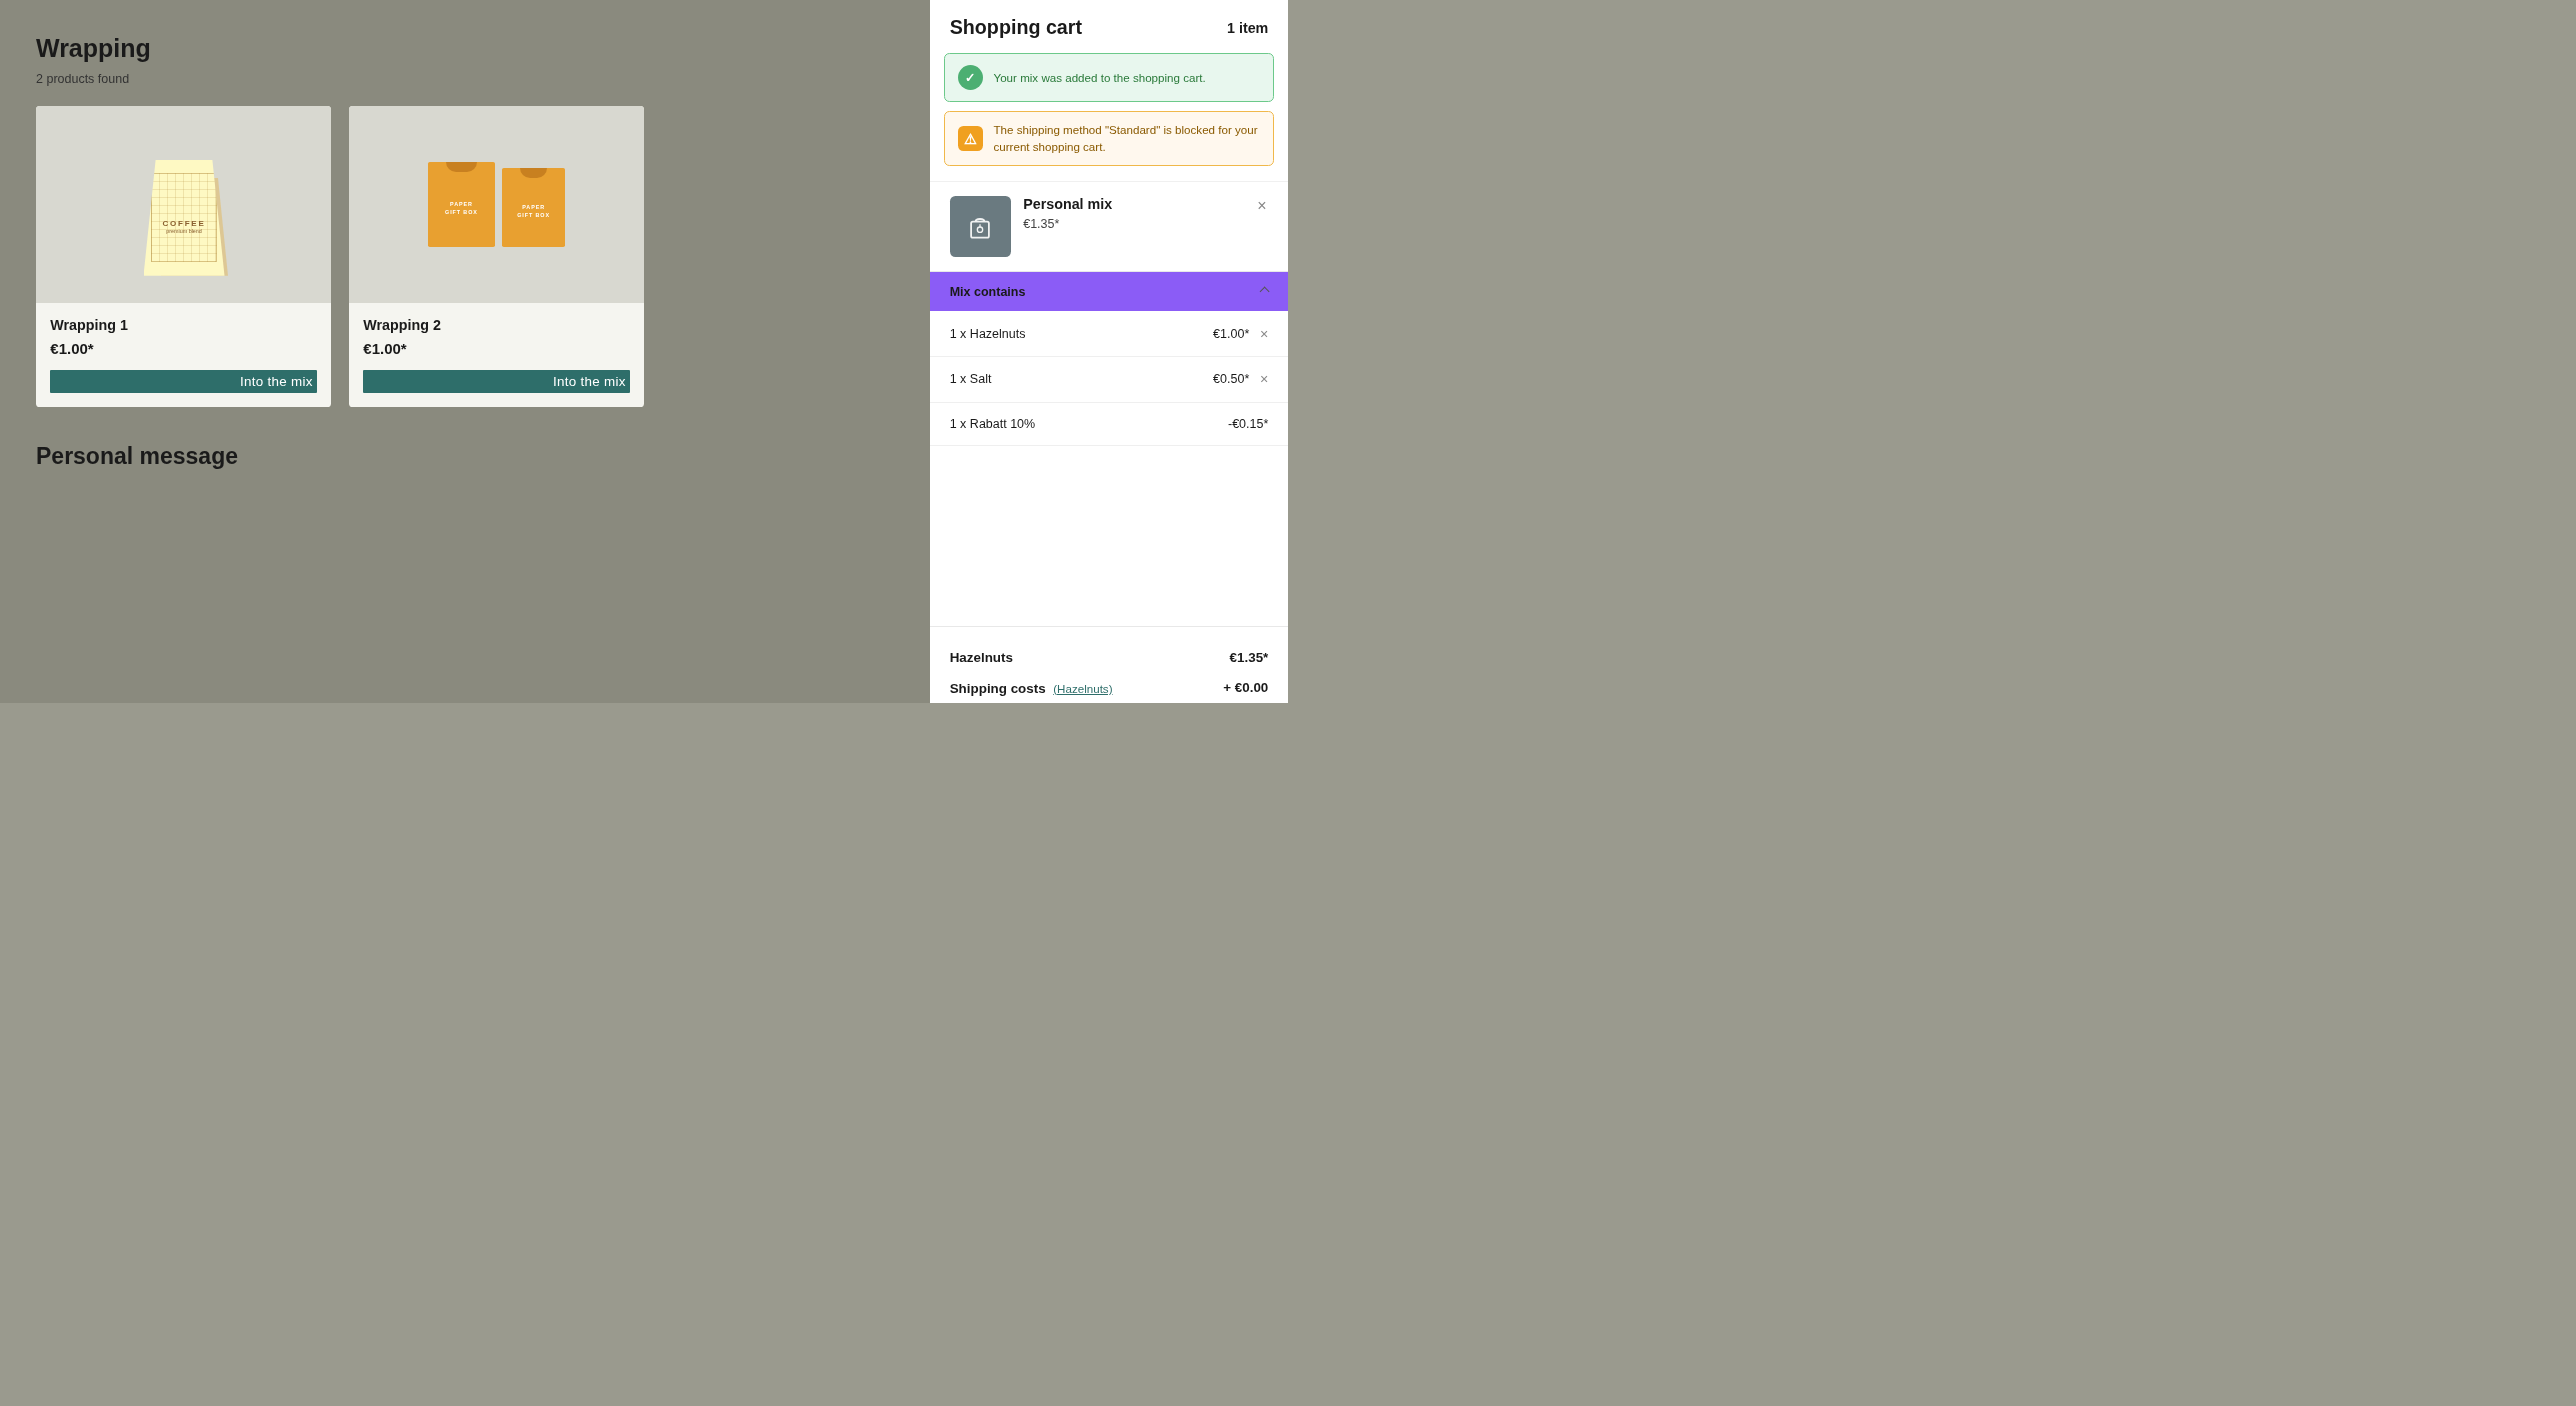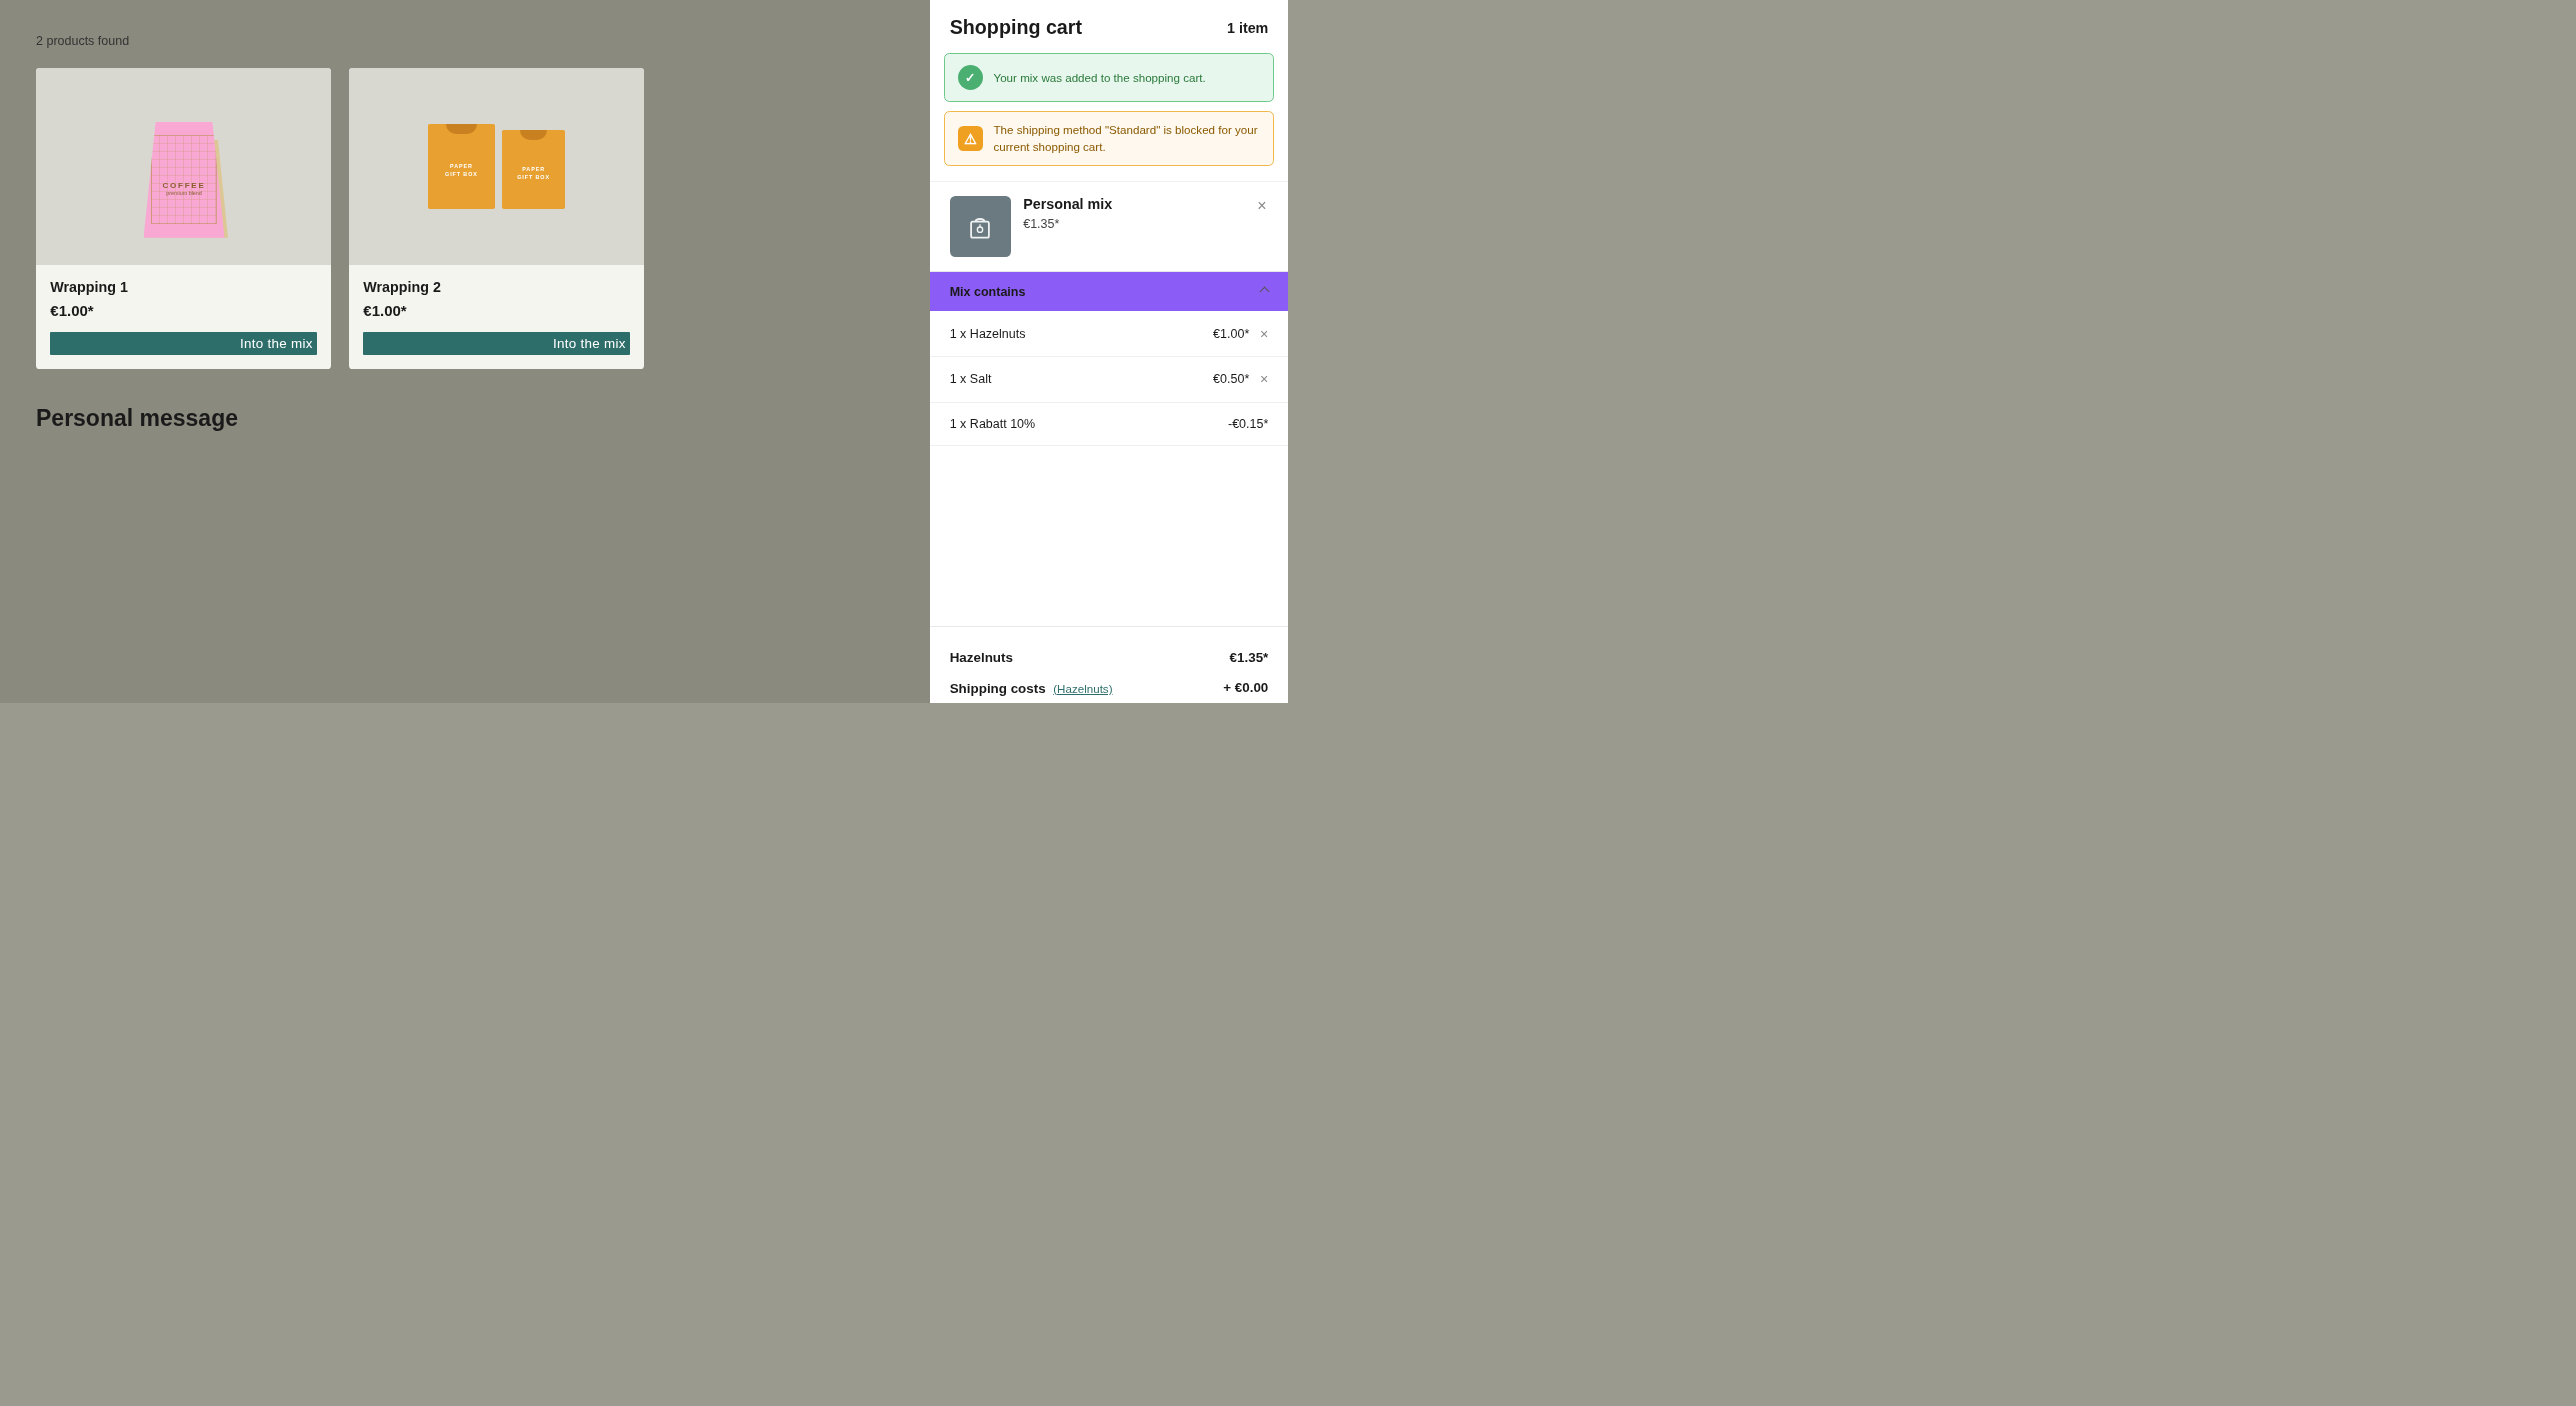--- a/index.html
+++ b/index.html
@@ -60,21 +60,21 @@
     
     .coffee-wrap {
       width: 98px;
       height: 143px;
       position: relative;
     }
 
     .coffee-tent {
       width: 81px;
       height: 116px;
-      background: #f9a8d4;
+      background: #fef9c3;
       position: absolute;
       bottom: 0;
       left: 9px;
       clip-path: polygon(15% 0%, 85% 0%, 100% 100%, 0% 100%);
       display: flex;
       align-items: center;
       justify-content: center;
       flex-direction: column;
     }
 
@@ -472,20 +472,21 @@
     
     .mix-icon-svg {
       opacity: 0.9;
     }
   </style>
 </head>
 <body>
 
 <div class="left-panel">
 
+  <h1>Wrapping</h1>
   <p class="products-found">2 products found</p>
 
   <div class="products-grid">
 
     <div class="product-card">
       <div class="product-image-area">
 
         <div class="coffee-wrap">
           <div class="coffee-back"></div>
           <div class="coffee-tent">

